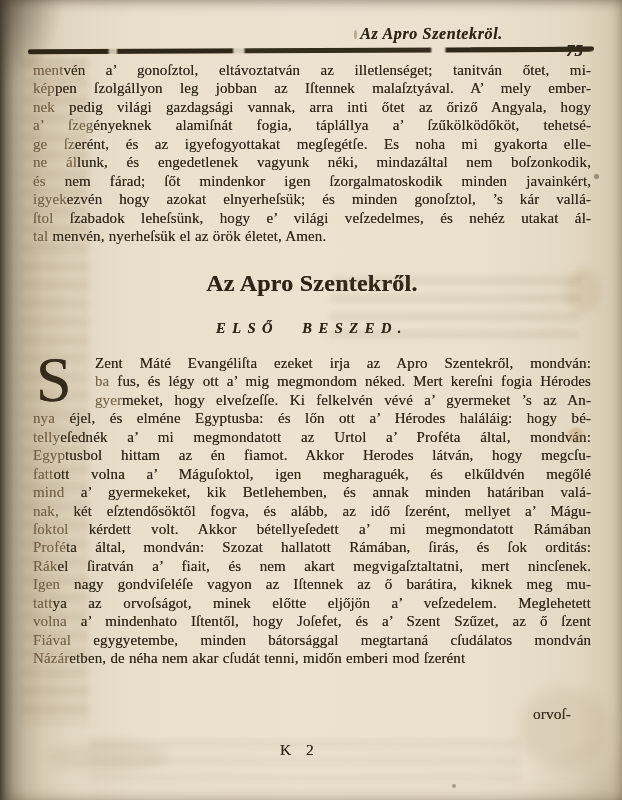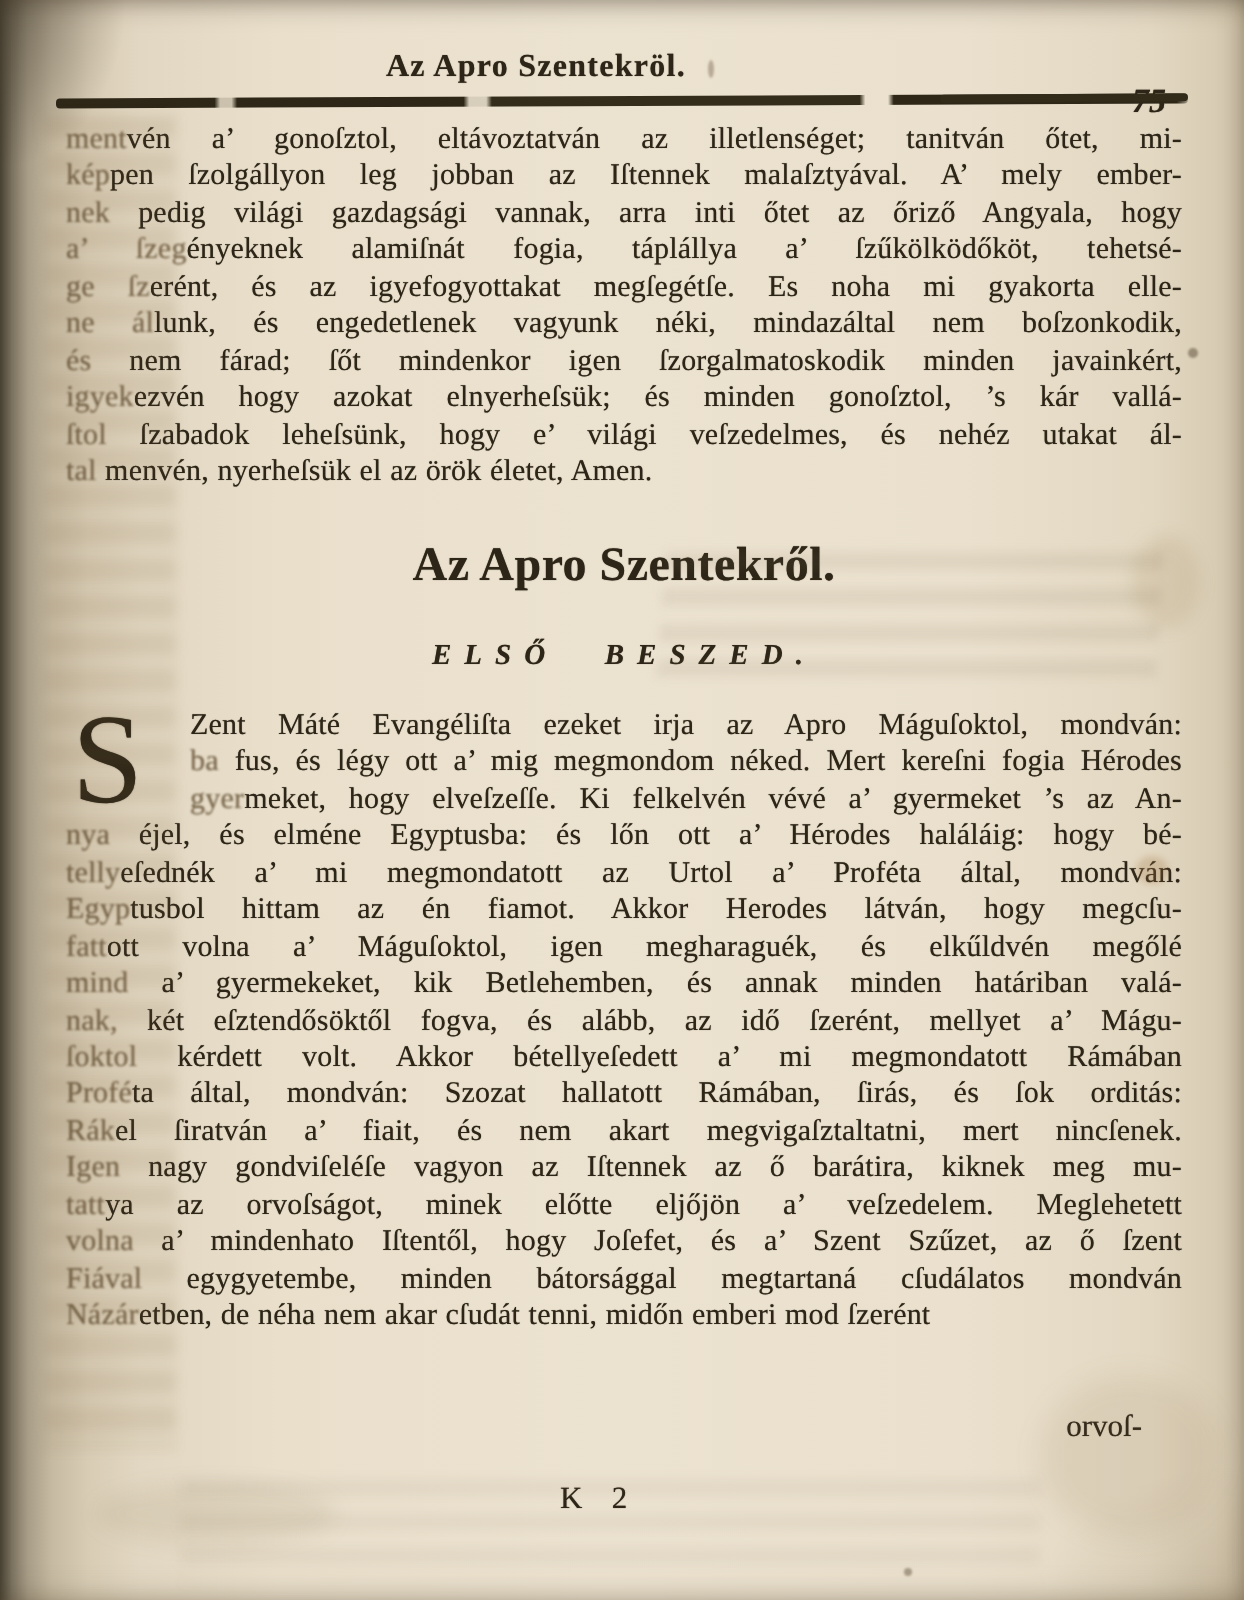--- a/index.html
+++ b/index.html
@@ -9,22 +9,22 @@
     color:#2d2517;
     background:
       radial-gradient(90px 120px at 0px 0px, rgba(70,62,48,.55), rgba(70,62,48,0) 70%),
       radial-gradient(140px 90px at 100% 100%, rgba(120,100,70,.18), rgba(120,100,70,0) 75%),
       linear-gradient(90deg,#4a4436 0px,#7d7462 6px,#a89d87 14px,#c6baa2 26px,#d8ccb5 44px,#e2d7c2 70px,#e9dfcb 140px,#ece2d0 300px,#eae0cd 480px,#e3d8c2 575px,#d9cdb5 605px,#cfc2a9 622px);
     box-shadow:inset 0 8px 14px -8px rgba(60,50,35,.55), inset 0 -8px 16px -10px rgba(90,75,50,.5), inset -6px 0 14px -8px rgba(90,75,50,.4);
   }
   
   .header{position:absolute;top:25px;left:33px;width:558px;height:24px;}
   .running-title{
-    display:block;text-align:center;padding-right:88px;
-    font-weight:bold;font-size:16px;letter-spacing:.04em;
+    display:block;text-align:right;padding-right:88px;
+    font-style:italic;font-weight:bold;font-size:16px;letter-spacing:.04em;
     text-shadow:0 0 .5px rgba(45,37,23,.7);
   }
   .page-number{
     position:absolute;right:8px;top:16px;font-weight:bold;font-size:17px;
     font-style:italic;text-shadow:0 0 .5px rgba(45,37,23,.7);margin-left:28px;
   }
   .rule{
     position:absolute;left:28px;top:48px;width:566px;height:4.5px;border-radius:2px;
     transform:rotate(-.25deg);
     background:linear-gradient(90deg,
@@ -121,21 +121,21 @@
       <div class="line"><span class="worn">igyek</span><span>ezvén hogy azokat elnyerheſsük; és minden gonoſztol, ’s kár vallá-</span></div>
       <div class="line"><span class="worn">ſtol</span><span> ſzabadok leheſsünk, hogy e’ világi veſzedelmes, és nehéz utakat ál-</span></div>
       <div class="line nojust"><span class="worn">tal </span><span>menvén, nyerheſsük el az örök életet,  Amen.</span></div>
     </div>
 
   <h1 class="section-title">Az Apro Szentekről.</h1>
   <div class="section-subtitle">ELSŐ BESZED.</div>
 
   <div class="dropcap">S</div>
   <div class="textblock para2">
-      <div class="line"><span>Zent Máté Evangéliſta ezeket irja az Apro Máguſoktol, mondván:</span></div>
+      <div class="line"><span>Zent Máté Evangéliſta ezeket irja az Apro Szentekről, mondván:</span></div>
       <div class="line"><span class="worn">ba </span><span>fus, és légy ott a’ mig megmondom néked.  Mert kereſni fogia Hérodes</span></div>
       <div class="line"><span class="worn">gyer</span><span>meket, hogy elveſzeſſe.  Ki felkelvén vévé a’ gyermeket ’s az An-</span></div>
       <div class="line"><span class="worn">nya </span><span>éjel, és elméne Egyptusba: és lőn ott a’ Hérodes haláláig: hogy bé-</span></div>
       <div class="line"><span class="worn">telly</span><span>eſednék a’ mi megmondatott az Urtol a’ Proféta által, mondván:</span></div>
       <div class="line"><span class="worn">Egyp</span><span>tusbol hittam az én fiamot.  Akkor Herodes látván, hogy megcſu-</span></div>
       <div class="line"><span class="worn">fatt</span><span>ott volna a’ Máguſoktol, igen megharaguék, és elkűldvén megőlé</span></div>
       <div class="line"><span class="worn">mind</span><span> a’ gyermekeket, kik Betlehemben, és annak minden határiban valá-</span></div>
       <div class="line"><span class="worn">nak,</span><span> két eſztendősöktől fogva, és alább, az idő ſzerént, mellyet a’ Mágu-</span></div>
       <div class="line"><span class="worn">ſoktol</span><span> kérdett volt.  Akkor bétellyeſedett a’ mi megmondatott Rámában</span></div>
       <div class="line"><span class="worn">Profé</span><span>ta által, mondván: Szozat hallatott Rámában, ſirás, és ſok orditás:</span></div>

